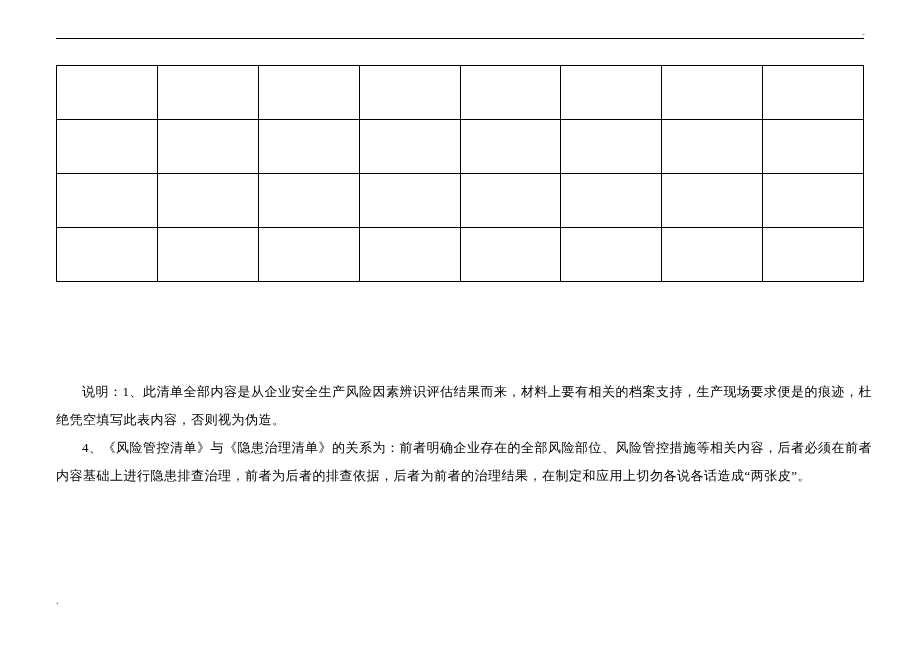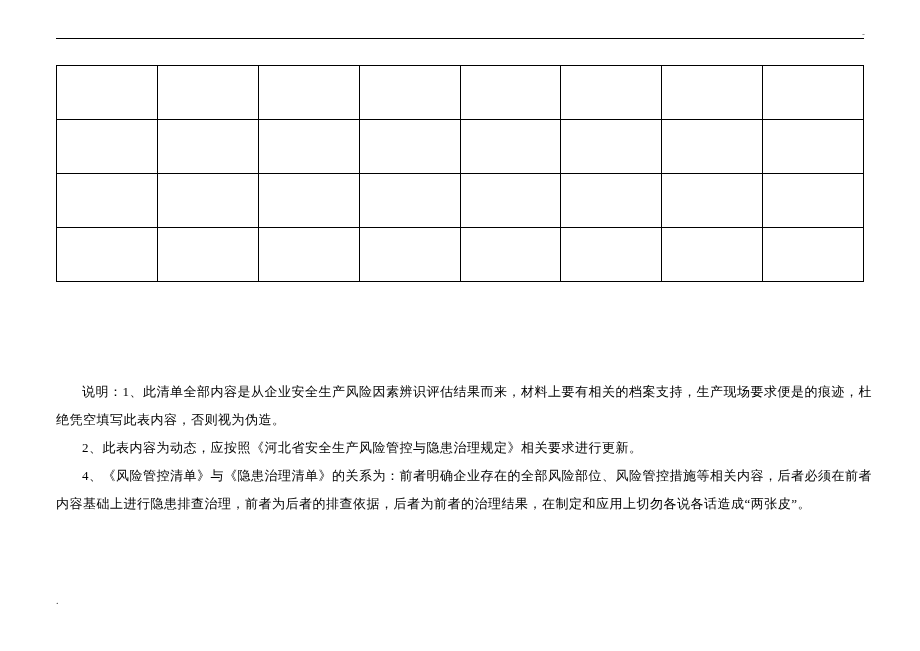--- a/index.html
+++ b/index.html
@@ -112,17 +112,16 @@
           <td></td>
           <td></td>
           <td></td>
     </tr>
   </tbody>
     </table>
 </div>
 
 <div class="notes">
   <p>说明：1、此清单全部内容是从企业安全生产风险因素辨识评估结果而来，材料上要有相关的档案支持，生产现场要求便是的痕迹，杜绝凭空填写此表内容，否则视为伪造。</p>
-  <p>2、此表内容为动态，应按照《河北省安全生产风险管控与隐患治理规定》相关要求进行更新。</p>
   <p>4、《风险管控清单》与《隐患治理清单》的关系为：前者明确企业存在的全部风险部位、风险管控措施等相关内容，后者必须在前者内容基础上进行隐患排查治理，前者为后者的排查依据，后者为前者的治理结果，在制定和应用上切勿各说各话造成“两张皮”。</p>
 </div>
 
 <div class="footer-mark">.</div>
 
 </body></html>

